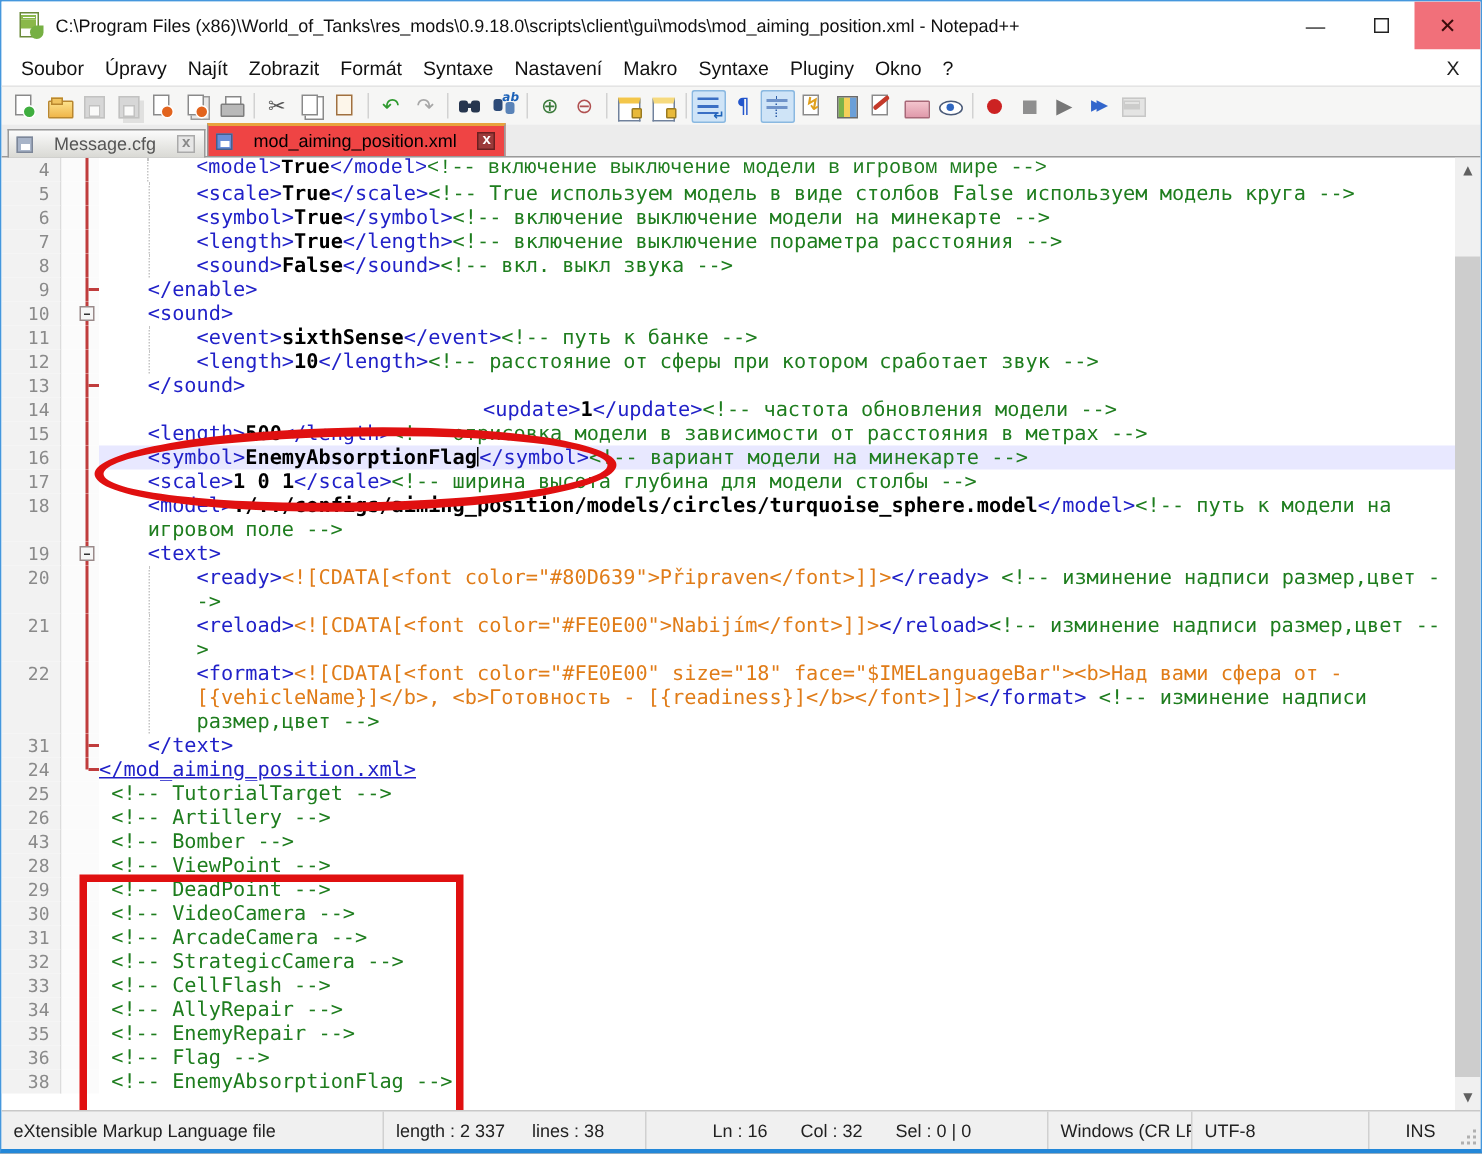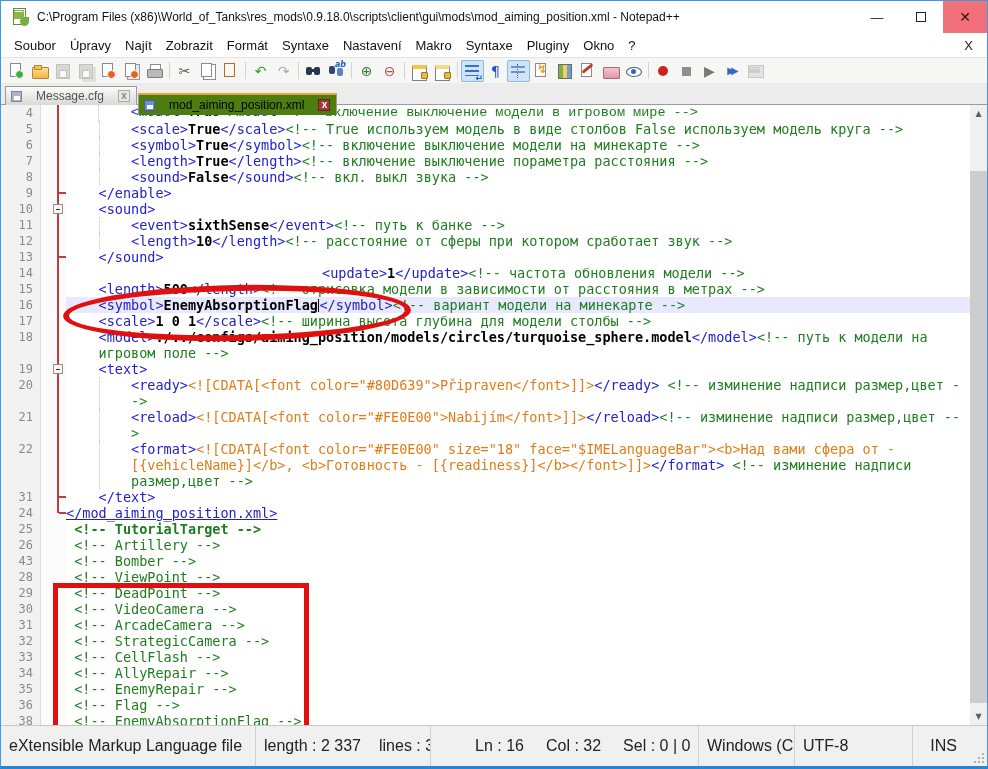--- a/index.html
+++ b/index.html
@@ -67,21 +67,21 @@
   .ic-monitoring::before { content:""; position:absolute; left:1px; top:4px; width:14px; height:8px; background:#fff; border:1px solid #4a5a78; border-radius:50%; }
   .ic-monitoring::after { content:""; position:absolute; left:6px; top:6px; width:5px; height:5px; background:#2f66c0; border-radius:50%; }
   .ic-macro-record::before { content:""; position:absolute; left:3px; top:3px; width:10px; height:10px; background:#c22; border-radius:50%; }
   .ic-macro-stop::before { content:""; position:absolute; left:4px; top:4px; width:9px; height:9px; background:#8f8f8f; }
   .ic-macro-save::before { content:""; position:absolute; left:1px; top:2px; width:14px; height:11px; background:#cfcfcf; border:1px solid #8f8f8f; }
   .ic-macro-save::after { content:""; position:absolute; left:3px; top:5px; width:9px; height:1px; box-shadow:0 0 0 1px #9a9a9a, 0 3px 0 1px #9a9a9a; }
   
   .tabbar { height:22px; background:#ececec; border-bottom:1px solid #9a9a9a; display:flex; align-items:flex-end; padding:0 0 0 4px; flex:0 0 auto; position:relative; z-index:2; }
   .tab { height:19px; display:flex; align-items:center; gap:14px; padding:0 6px 0 5px; font-size:12px; color:#555;
      background:linear-gradient(#fbfbfb,#d9d9d4); border:1px solid #9a9a9a; border-bottom:none; margin-right:1px; position:relative; top:1px; }
-  .tab.active { height:22px; background:#4d7c0f; color:#000; top:11px; border-top:2px solid #e8a33d; z-index:3; }
+  .tab.active { height:22px; background:#ef4444; color:#000; top:0; border-top:2px solid #e8a33d; z-index:3; }
   .tabicon { width:11px; height:11px; background:#6a8fd8; border:1px solid #44608f; position:relative; display:inline-block; }
   .tabicon::after { content:""; position:absolute; left:2px; bottom:1px; width:6px; height:4px; background:#fff; }
   .tab:not(.active) .tabicon { background:#a8b4c8; border-color:#7c8698; }
   .tclose { font-size:10px; font-weight:bold; color:#888; border:1px solid #aaa; background:#e6e6e6; width:12px; height:12px; line-height:10px; text-align:center; }
   .tab.active .tclose { background:#9c3a3a; border-color:#6a2020; color:#fff; }
   
   .editor { flex:1 1 auto; background:#fff; position:relative; font-family:"DejaVu Sans Mono","Liberation Mono",monospace; overflow:hidden; }
   .lines { position:absolute; left:0; top:0; right:17px; }
   .row { display:flex; align-items:stretch; min-height:16px; line-height:16px; }
   .num { flex:0 0 40px; background:#f2f2f2; border-right:1px solid #dcdcdc; color:#8a8a8a; font-size:12px; text-align:right; padding-right:7px; }
@@ -105,21 +105,21 @@
   
   .ann { position:absolute; pointer-events:none; z-index:6; }
   .ann-ellipse { left:62px; top:282px; width:348px; height:56px; border:6px solid #e01010; border-radius:50%; transform:rotate(-1deg); }
   .ann-rect { left:52px; top:398px; width:256px; height:236px; border:5px solid #e01010; }
   
   .vscroll { position:absolute; right:0; top:0; bottom:0; width:17px; background:#f0f0f0; z-index:4; }
   .sarrow { position:absolute; left:0; width:17px; height:17px; color:#606060; font-size:8px; text-align:center; line-height:17px; font-family:"DejaVu Sans", sans-serif; }
   .sarrow.up { top:0; } .sarrow.down { bottom:0; }
   .sthumb { position:absolute; left:0; width:17px; top:66px; bottom:22px; background:#cdcdcd; }
   
-  .statusbar { height:41px; flex:0 0 auto; background:#f0f0f0; border-top:1px solid #c8c8c8; display:flex; align-items:stretch; font-size:16px; color:#222; }
+  .statusbar { height:26px; flex:0 0 auto; background:#f0f0f0; border-top:1px solid #c8c8c8; display:flex; align-items:stretch; font-size:12px; color:#222; }
   .sf { display:flex; align-items:center; padding:0 8px; border-right:1px solid #d0d0d0; white-space:nowrap; overflow:hidden; }
   .sf1 { flex:0 0 255px; }
   .sf2 { flex:0 0 175px; gap:18px; }
   .sf3 { flex:0 0 268px; gap:22px; padding-left:44px; }
   .sf4 { flex:0 0 96px; }
   .sf5 { flex:0 0 118px; }
   .sf6 { flex:1 1 auto; border-right:none; justify-content:flex-end; padding-right:14px; }
   .grip { flex:0 0 14px; position:relative; border-right:none; }
   .grip::before { content:""; position:absolute; right:3px; bottom:3px; width:2px; height:2px; background:#b0b0b0;
      box-shadow:-4px 0 #b0b0b0, 0 -4px #b0b0b0, -4px -4px #b0b0b0, -8px 0 #b0b0b0, 0 -8px #b0b0b0; }
@@ -484,21 +484,21 @@
             <div class="rail half"></div>
             <div class="ftick"></div>
           </div>
           <div class="ct" style="padding-left: 0ch;"><span class="st su">&lt;/mod_aiming_position.xml&gt;</span></div>
           <div class="fill"></div>
         </div>
         <div class="row">
           <div class="num">25</div>
           <div class="bm"></div>
           <div class="fold"></div>
-          <div class="ct" style="padding-left: 1ch; font-weight: bold;"><span class="sc">&lt;!-- TutorialTarget --&gt;</span></div>
+          <div class="ct" style="padding-left: 1ch;"><span class="sc">&lt;!-- TutorialTarget --&gt;</span></div>
           <div class="fill"></div>
         </div>
         <div class="row">
           <div class="num">26</div>
           <div class="bm"></div>
           <div class="fold"></div>
           <div class="ct" style="padding-left: 1ch;"><span class="sc">&lt;!-- Artillery --&gt;</span></div>
           <div class="fill"></div>
         </div>
         <div class="row">

